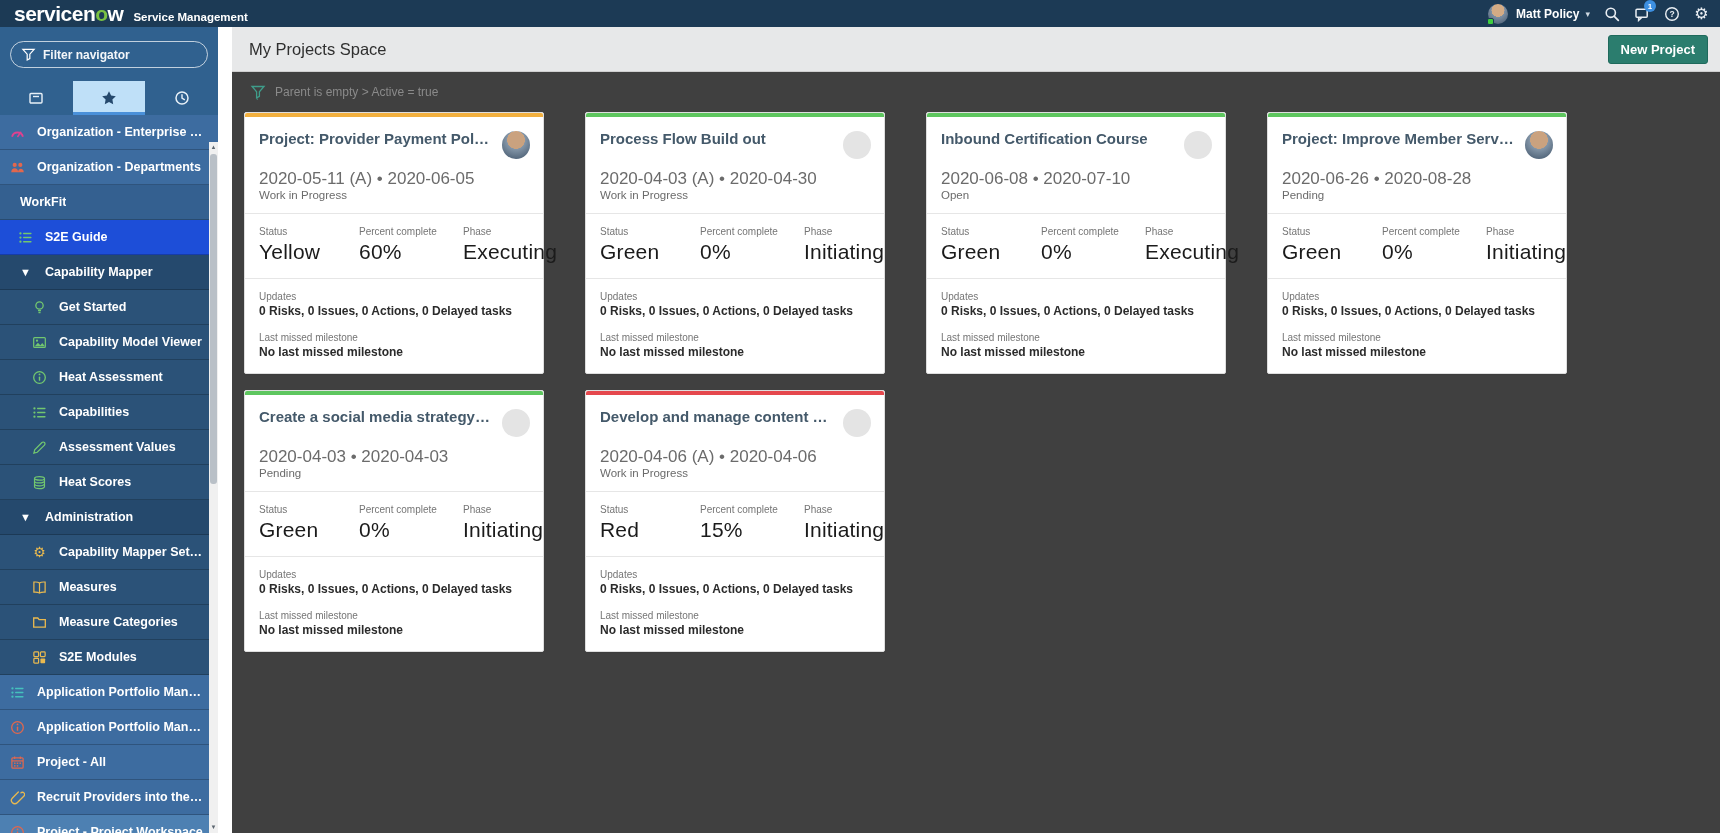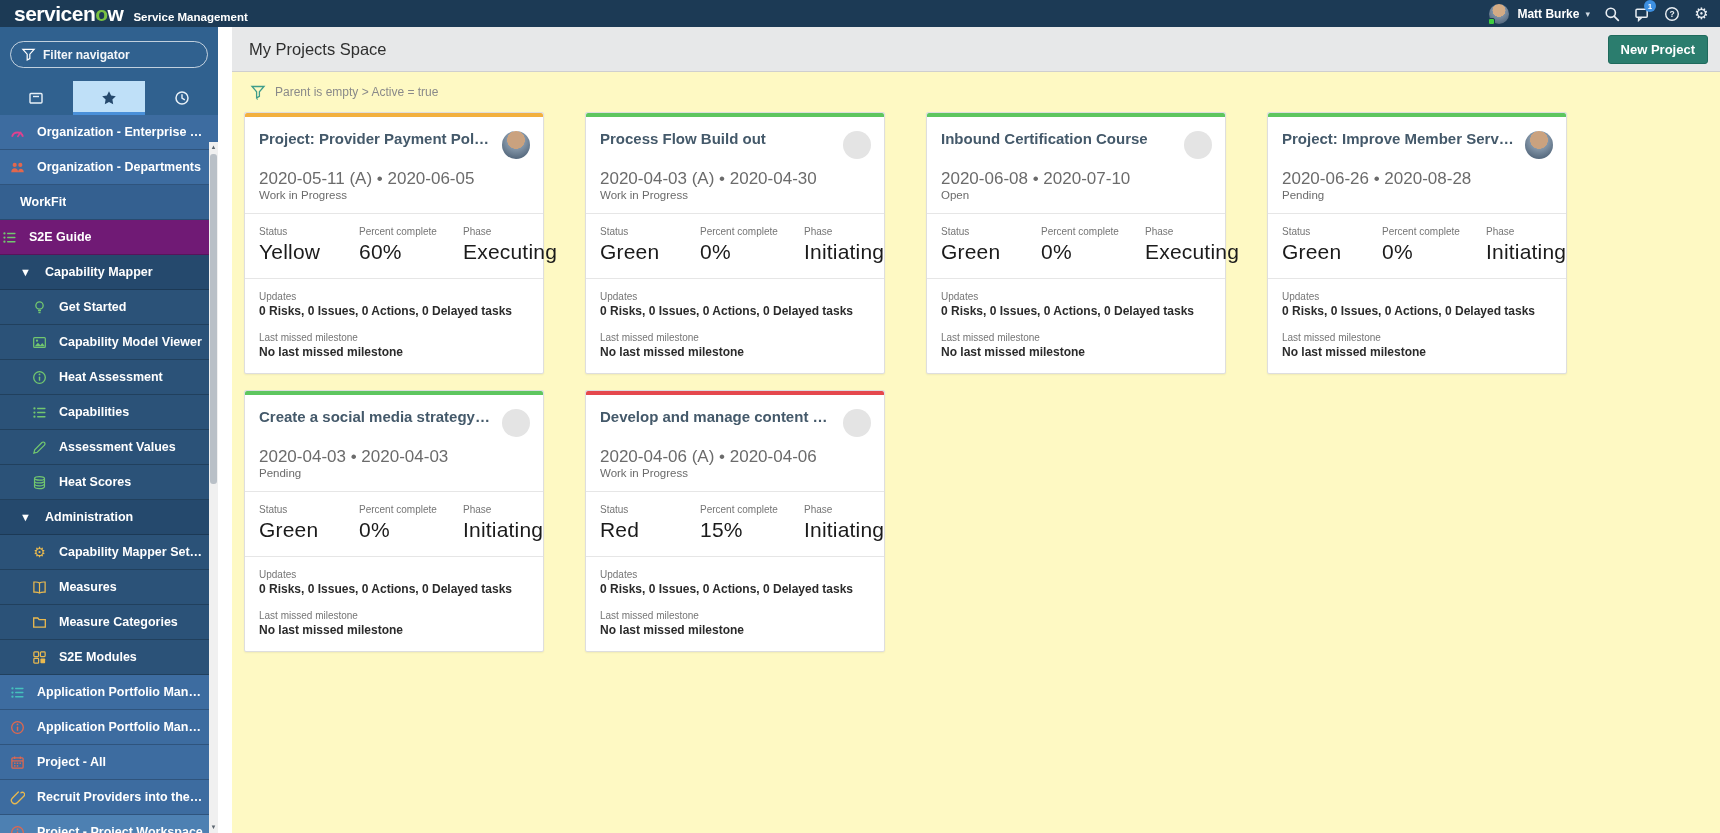--- a/index.html
+++ b/index.html
@@ -34,34 +34,34 @@
   .filter-input input::placeholder { color:#fff; opacity:0.95; }
   .nav-tabs { display:flex; background:#30618f; flex:none; height:34px; }
   .tab { flex:1; display:flex; align-items:center; justify-content:center; color:#e8f1f8; cursor:pointer; }
   .tab .icon { width:16px; height:16px; }
   .tab.active { background:#bfe0f8; color:#25496d; box-shadow: inset 0 -3px 0 #4a90d9; }
   .nav-scroll { flex:1; overflow:hidden; position:relative; }
   .nav-item { height:35px; display:flex; align-items:center; border-bottom:1px solid rgba(0,0,0,0.22); color:#fff; cursor:pointer; padding-right:14px; }
   .nav-label { font-size:12.5px; font-weight:600; margin-left:12px; white-space:nowrap; overflow:hidden; text-overflow:ellipsis; }
   .v-light { background:#3d6ca0; padding-left:10px; }
   .v-app { background:#346090; padding-left:8px; }
-  .v-module { background:#701a75; padding-left:2px; }
+  .v-module { background:#1d4ed8; padding-left:18px; }
   .v-section { background:#25496d; padding-left:18px; }
   .v-submodule { background:#2b5278; padding-left:32px; }
   .nav-item.selected { background:#4d80b2; }
   .icon { display:inline-flex; width:15px; height:15px; align-items:center; justify-content:center; flex:none; font-size:11px; line-height:1; }
   .icon svg { width:100%; height:100%; }
   .icon .tg { font-size:14px; }
   .sb-scrollbar { position:absolute; right:0; top:115px; bottom:0; width:9px; background:#f0f0f0; display:flex; flex-direction:column; align-items:center; }
   .sb-arrow { color:#5c6670; font-size:6px; height:10px; display:flex; align-items:center; cursor:pointer; }
   .sb-arrow.down { position:absolute; bottom:1px; }
   .sb-thumb { position:absolute; top:12px; width:7px; height:330px; background:#b9c0c7; border-radius:3px; cursor:grab; }
 
   
-  .main { flex:1; background:#fef9c3; display:flex; flex-direction:column; overflow:hidden; }
+  .main { flex:1; background:#404040; display:flex; flex-direction:column; overflow:hidden; }
   .page-header { height:45px; background:#e7e8e9; border-bottom:1px solid #cfcfcf; display:flex; align-items:center; justify-content:space-between; padding:0 12px 0 17px; flex:none; }
   .page-title { font-size:16.5px; font-weight:400; color:#2f2f2f; }
   .btn-primary { border:1px solid #1f6a5c; border-radius:3px; height:29px; padding:0 12px; color:#fff; font-size:13px; font-weight:700; cursor:pointer; font-family:"Liberation Sans",sans-serif; }
   .filter-row { height:40px; display:flex; align-items:center; gap:9px; padding-left:18px; flex:none; }
   .filter-row .icon { width:16px; height:16px; color:#3f9d8a; }
   .filter-text { font-size:12px; color:#8a8a8a; }
 
   .cards { padding:0 12px; display:grid; grid-template-columns:repeat(4, 300px); column-gap:41px; row-gap:16px; align-content:start; }
   .card { background:#fff; border:1px solid #dedede; border-radius:2px; min-height:255px; box-shadow:0 1px 2px rgba(0,0,0,0.06); cursor:pointer; display:flex; flex-direction:column; }
   .card-accent { height:4px; border-radius:2px 2px 0 0; flex:none; }
@@ -88,21 +88,21 @@
 
   <header class="topbar">
     <div class="brand">
       <span class="logo"><span>servicen</span><span class="logo-o" style="color: rgb(122, 193, 67);">o</span><span>w</span></span>
       <span class="product">Service Management</span>
     </div>
     <div class="top-actions">
       <span class="avatar">
           <span class="presence"></span>
         </span>
-      <span class="username">Matt Burke</span>
+      <span class="username">Matt Policy</span>
       <span class="caret">▾</span>
       <span class="tb-icon">
         <svg viewBox="0 0 16 16">
             <circle cx="6.8" cy="6.8" r="4.6" fill="none" stroke="currentColor" stroke-width="1.6"></circle>
             <path d="M10.3 10.3L14.3 14.3" stroke="currentColor" stroke-width="1.8" stroke-linecap="round"></path>
           </svg>
       </span>
       <span class="tb-icon chat">
         <svg viewBox="0 0 16 16">
             <rect x="2" y="3.2" width="11.2" height="8" rx="1" fill="none" stroke="currentColor" stroke-width="1.5"></rect>

